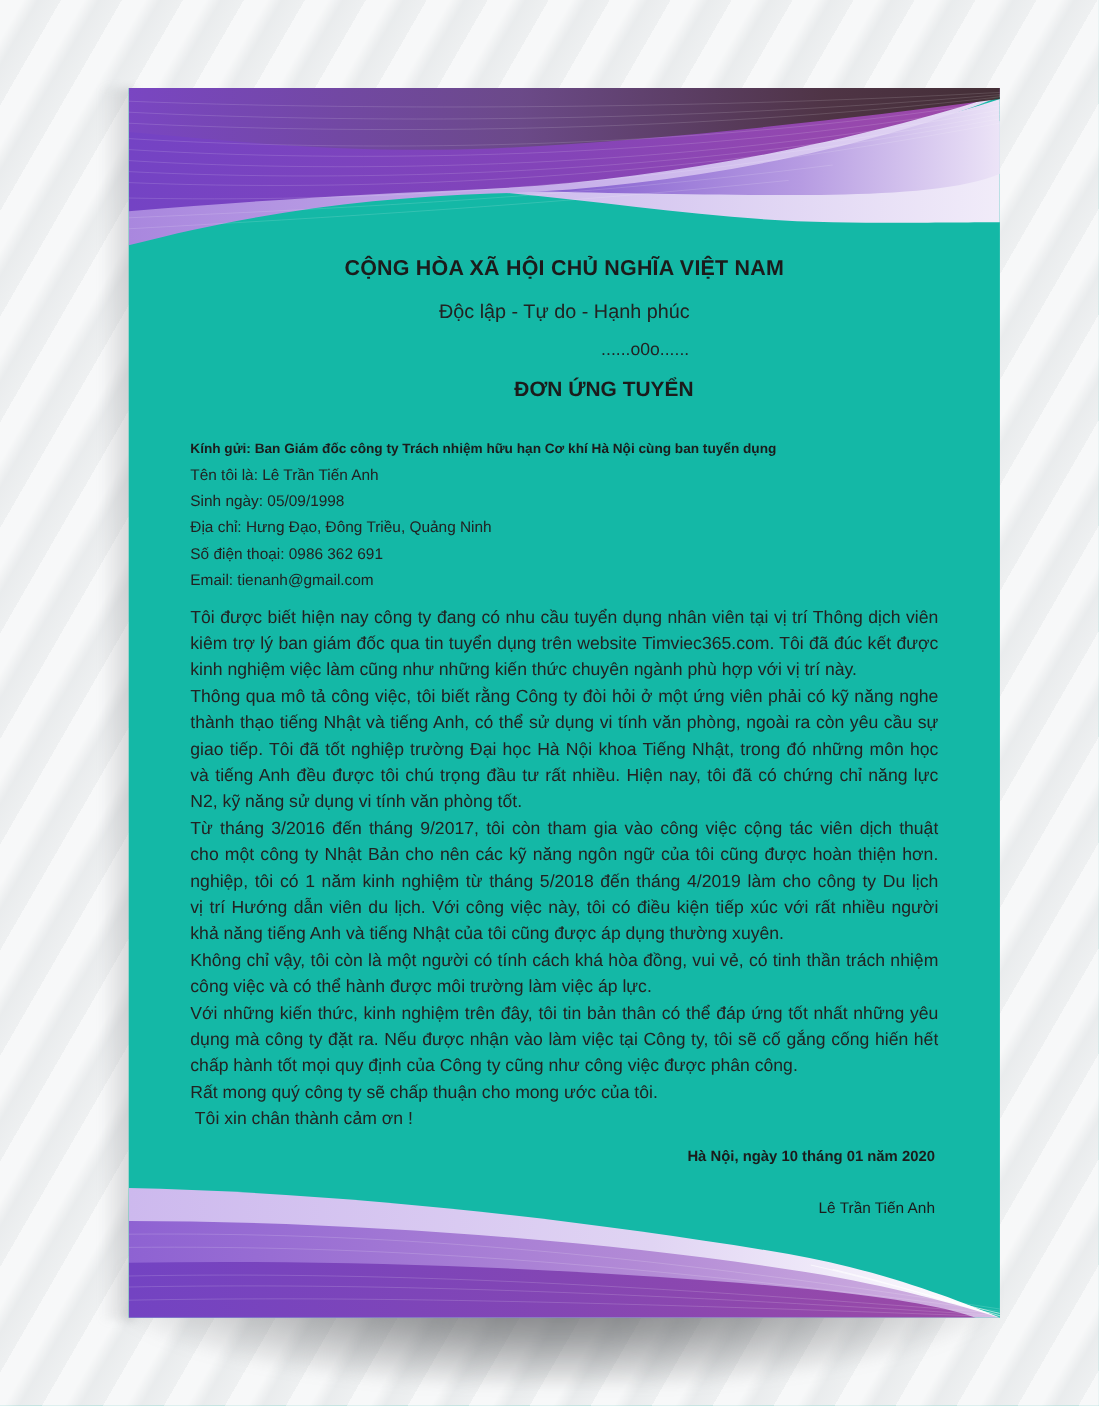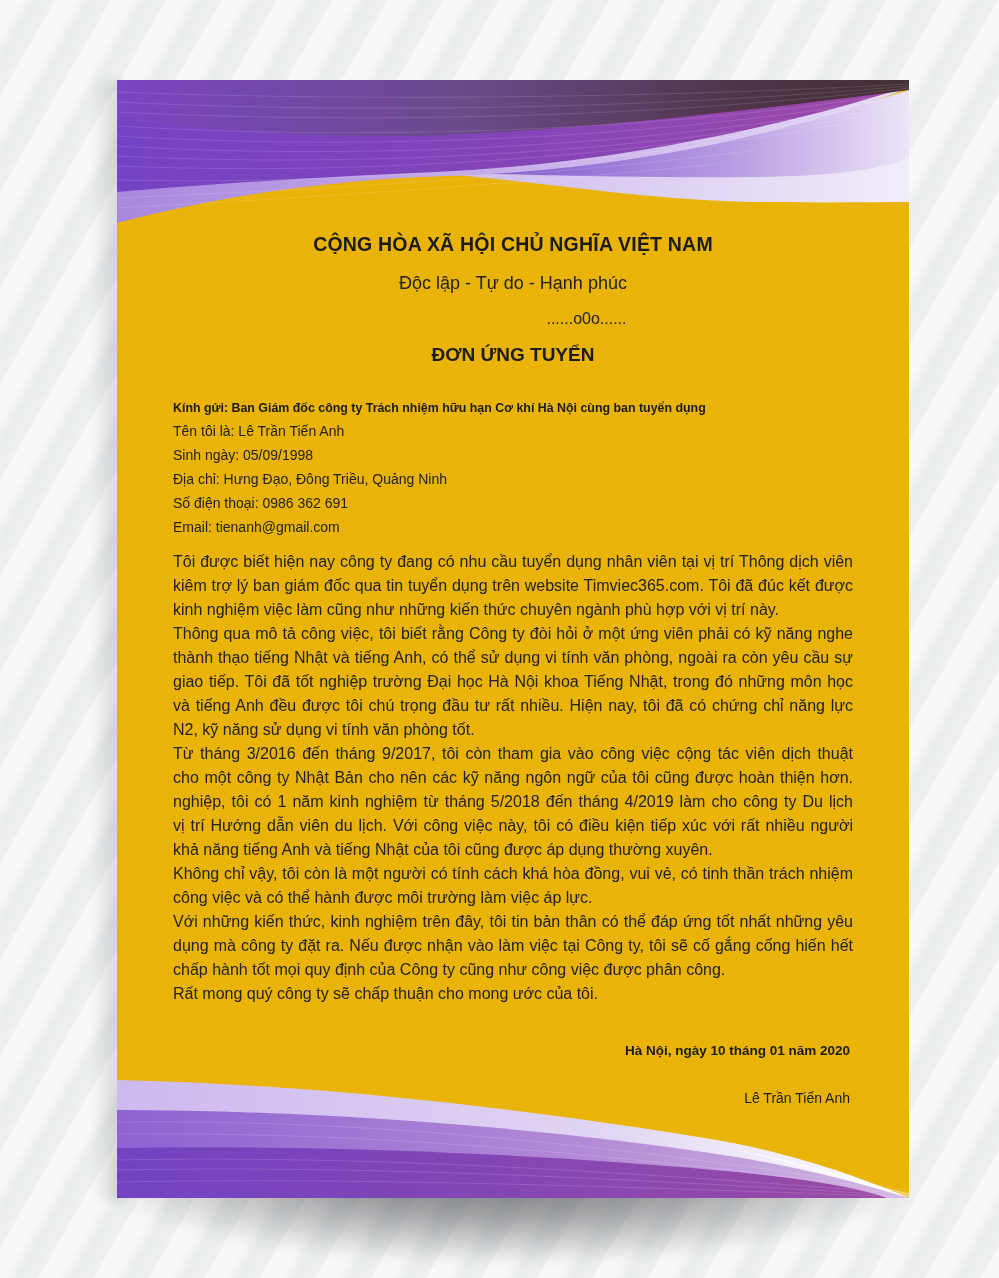--- a/index.html
+++ b/index.html
@@ -36,21 +36,21 @@
       background: linear-gradient(90deg, rgba(200,202,204,0) 0%, rgba(140,142,145,0.35) 100%);
       filter: blur(4px);
       z-index: 0;
     }
     .page {
       position: absolute;
       left: 117px;
       top: 80px;
       width: 792px;
       height: 1118px;
-      background: #eab308;
+      background: #14b8a6;
       overflow: hidden;
       z-index: 1;
     }
     .header-wave, .footer-wave {
       position: absolute;
       left: 0;
       width: 792px;
     }
     .header-wave { top: 0; height: 150px; }
     .footer-wave { top: 990px; height: 128px; }
@@ -92,20 +92,21 @@
     }
     .title-doc {
       position: absolute;
       top: 264px;
       left: 0;
       width: 792px;
       text-align: center;
       font-weight: bold;
       font-size: 19px;
       color: #1b1b1b;
+      padding-left: 36px;
     }
     .recipient {
       position: absolute;
       top: 321px;
       left: 56px;
       font-size: 12.4px;
       font-weight: bold;
       color: #1b1b1b;
       white-space: nowrap;
     }
@@ -278,18 +279,19 @@
       <span class="line justify">cho một công ty Nhật Bản cho nên các kỹ năng ngôn ngữ của tôi cũng được hoàn thiện hơn. Sau khi tốt</span>
       <span class="line justify">nghiệp, tôi có 1 năm kinh nghiệm từ tháng 5/2018 đến tháng 4/2019 làm cho công ty Du lịch Quốc Tế tại</span>
       <span class="line justify">vị trí Hướng dẫn viên du lịch. Với công việc này, tôi có điều kiện tiếp xúc với rất nhiều người nước ngoài,</span>
       <span class="line">khả năng tiếng Anh và tiếng Nhật của tôi cũng được áp dụng thường xuyên.</span>
       <span class="line justify">Không chỉ vậy, tôi còn là một người có tính cách khá hòa đồng, vui vẻ, có tinh thần trách nhiệm cao trong</span>
       <span class="line">công việc và có thể hành được môi trường làm việc áp lực.</span>
       <span class="line justify">Với những kiến thức, kinh nghiệm trên đây, tôi tin bản thân có thể đáp ứng tốt nhất những yêu cầu tuyển</span>
       <span class="line justify">dụng mà công ty đặt ra. Nếu được nhận vào làm việc tại Công ty, tôi sẽ cố gắng cống hiến hết mình và</span>
       <span class="line">chấp hành tốt mọi quy định của Công ty cũng như công việc được phân công.</span>
       <span class="line">Rất mong quý công ty sẽ chấp thuận cho mong ước của tôi.</span>
+      <span class="line" style="white-space:pre"> Tôi xin chân thành cảm ơn !</span>
     </div>
 
     <div class="date-line">Hà Nội, ngày 10 tháng 01 năm 2020</div>
     <div class="signature">Lê Trần Tiến Anh</div>
   </div>
 </div>
 
 </body></html>

